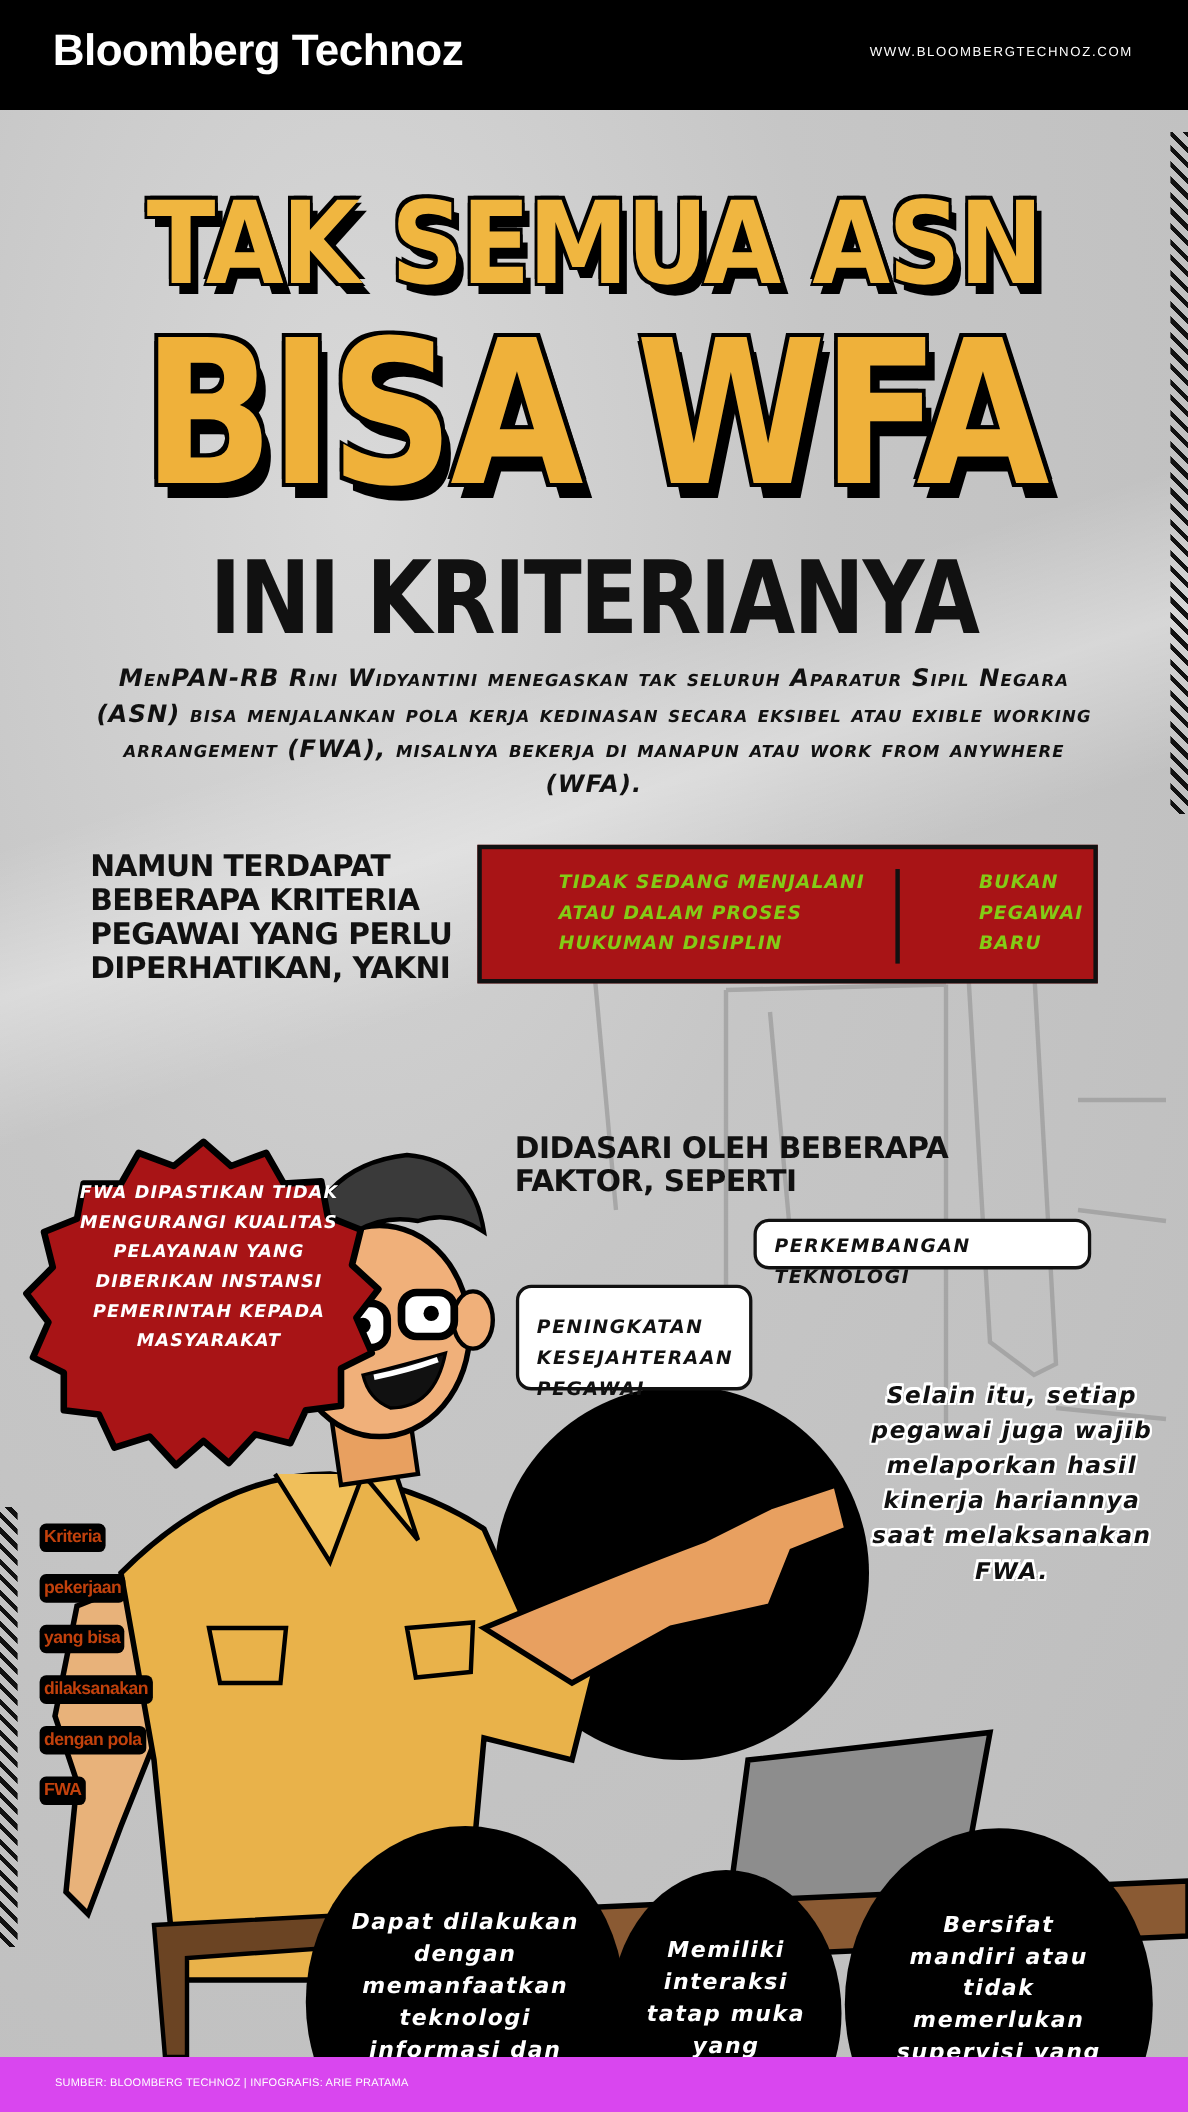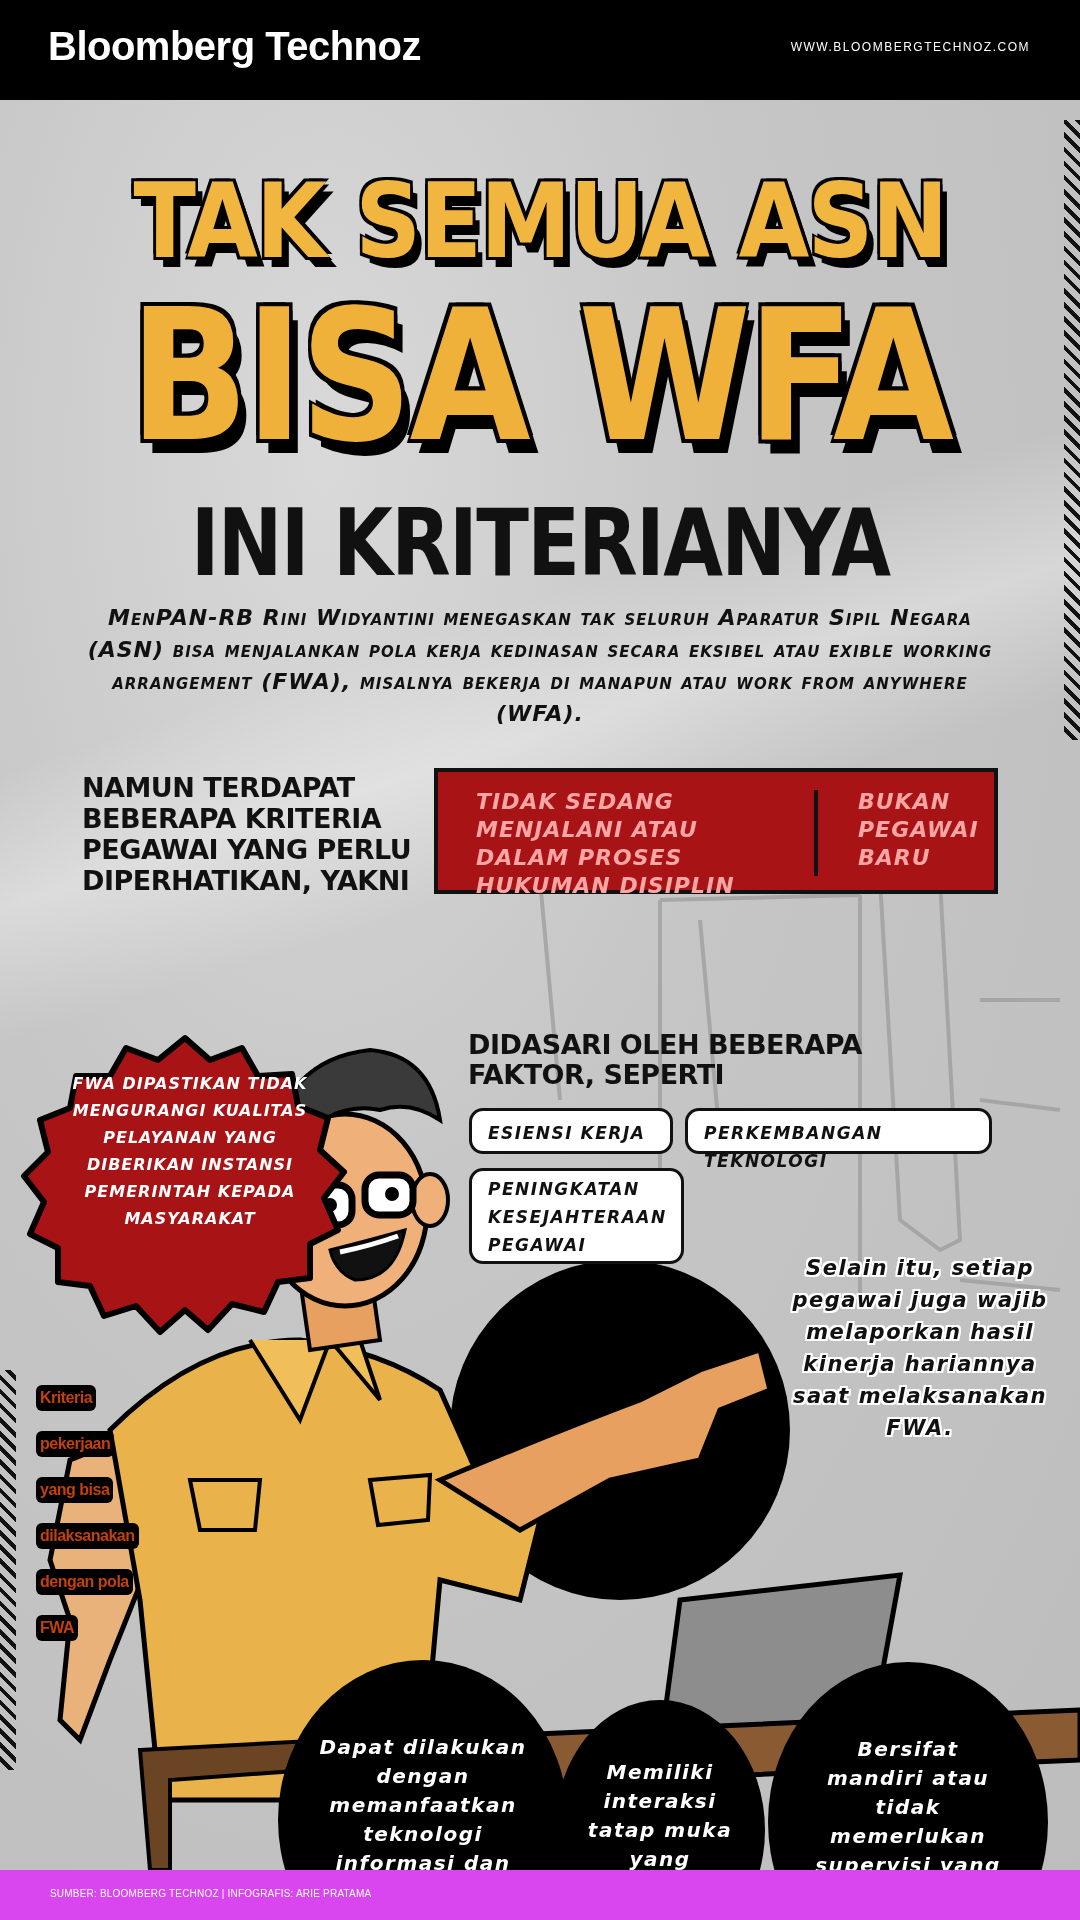--- a/index.html
+++ b/index.html
@@ -24,31 +24,31 @@
     text-shadow: 3px 3px 0 #000, -3px -3px 0 #000, 3px -3px 0 #000, -3px 3px 0 #000, 8px 10px 0 #000; }
   .title-2 { top: 170px; font-size: 182px; color: #efb13a; letter-spacing: -4px; transform: scaleX(0.86);
     text-shadow: 4px 4px 0 #000, -4px -4px 0 #000, 4px -4px 0 #000, -4px 4px 0 #000, 10px 14px 0 #000; }
   .title-3 { top: 390px; font-size: 92px; color: #111; letter-spacing: -2px; transform: scaleX(0.84); }
 
   .intro { position: absolute; left: 70px; top: 502px; width: 940px; text-align: center; font-family: "DejaVu Sans", sans-serif; font-style: italic; font-weight: 700; font-size: 22px; line-height: 32px; color: #111; font-variant: small-caps; letter-spacing: 1px; }
 
   .criteria-heading { position: absolute; left: 82px; top: 672px; width: 340px; font-family: "DejaVu Sans", sans-serif; font-weight: 900; font-size: 27px; line-height: 31px; color: #111; letter-spacing: -0.5px; }
 
   .red-box { position: absolute; left: 434px; top: 668px; width: 564px; height: 126px; background: #a81416; border: 4px solid #111; display: flex; align-items: center; }
-  .red-col { color: #fca5a5; font-family: "DejaVu Sans", sans-serif; font-style: italic; font-weight: 700; font-size: 22px; line-height: 28px; letter-spacing: 1px; }
+  .red-col { color: #84cc16; font-family: "DejaVu Sans", sans-serif; font-style: italic; font-weight: 700; font-size: 17px; line-height: 28px; letter-spacing: 1px; margin-left: 32px; }
   .red-col-1 { position: absolute; left: 38px; top: 16px; width: 320px; }
   .red-col-2 { position: absolute; left: 420px; top: 16px; width: 120px; }
   .red-divider { position: absolute; left: 376px; top: 18px; width: 4px; height: 86px; background: #111; }
 
   .factors-heading { position: absolute; left: 468px; top: 930px; width: 420px; font-family: "DejaVu Sans", sans-serif; font-weight: 900; font-size: 27px; line-height: 30px; color: #111; letter-spacing: -0.5px; }
 
   .chip { position: absolute; background: #fff; border: 3px solid #111; border-radius: 14px; color: #111; font-family: "DejaVu Sans", sans-serif; font-style: italic; font-weight: 700; font-size: 17px; line-height: 28px; letter-spacing: 1.5px; padding: 8px 16px; }
   .chip-1 { left: 469px; top: 1008px; width: 204px; height: 46px; }
   .chip-2 { left: 685px; top: 1008px; width: 307px; height: 46px; }
-  .chip-3 { left: 469px; top: 1068px; width: 215px; height: 96px; padding-top: 4px; }
+  .chip-3 { left: 469px; top: 1068px; width: 215px; height: 96px; padding-top: 22px; }
   .chip-4 { left: 697px; top: 1068px; width: 229px; height: 46px; }
 
   .burst { position: absolute; left: 20px; top: 930px; width: 330px; height: 310px; }
   .burst svg { position: absolute; left: 0; top: 0; }
   .burst-text { position: absolute; left: 40px; top: 40px; width: 260px; text-align: center; color: #fff; font-family: "DejaVu Sans", sans-serif; font-style: italic; font-weight: 700; font-size: 16px; line-height: 27px; letter-spacing: 1px; }
 
   .figure { position: absolute; left: 0; top: 0; width: 1080px; height: 1770px; }
 
   .side-note { position: absolute; left: 790px; top: 1152px; width: 260px; text-align: center; font-family: "DejaVu Sans", sans-serif; font-style: italic; font-weight: 700; font-size: 21px; line-height: 32px; color: #111; letter-spacing: 1.5px;
     text-shadow: 2px 2px 0 #fff, -2px -2px 0 #fff, 2px -2px 0 #fff, -2px 2px 0 #fff, 0 2px 0 #fff, 2px 0 0 #fff, 0 -2px 0 #fff, -2px 0 0 #fff; }
@@ -134,21 +134,20 @@
 
   <div class="criteria-heading">NAMUN TERDAPAT BEBERAPA KRITERIA PEGAWAI YANG PERLU DIPERHATIKAN, YAKNI</div>
 
   <div class="red-box">
     <div class="red-col red-col-1">TIDAK SEDANG MENJALANI ATAU DALAM PROSES HUKUMAN DISIPLIN</div>
     <div class="red-divider"></div>
     <div class="red-col red-col-2">BUKAN PEGAWAI BARU</div>
   </div>
 
   <div class="factors-heading">DIDASARI OLEH BEBERAPA FAKTOR, SEPERTI</div>
-  <div class="chip chip-1">ESIENSI KERJA</div>
   <div class="chip chip-2">PERKEMBANGAN TEKNOLOGI</div>
   <div class="chip chip-3">PENINGKATAN KESEJAHTERAAN PEGAWAI</div>
 
   <div class="burst">
     <svg width="330" height="310" viewBox="0 0 330 310">
       <path d="M165 8 L190 30 L222 18 L238 46 L272 44 L278 76 L308 88 L300 120 L324 142 L304 168 L318 200 L290 214 L290 248 L258 252 L244 282 L212 274 L188 300 L165 280 L140 302 L116 276 L84 286 L70 256 L38 252 L38 218 L10 204 L24 172 L4 146 L28 122 L20 90 L50 78 L56 46 L90 46 L106 18 L138 30 Z" fill="#a81416" stroke="#000" stroke-width="6" stroke-linejoin="round"></path>
     </svg>
     <div class="burst-text">FWA DIPASTIKAN TIDAK MENGURANGI KUALITAS PELAYANAN YANG DIBERIKAN INSTANSI PEMERINTAH KEPADA MASYARAKAT</div>
   </div>
 

